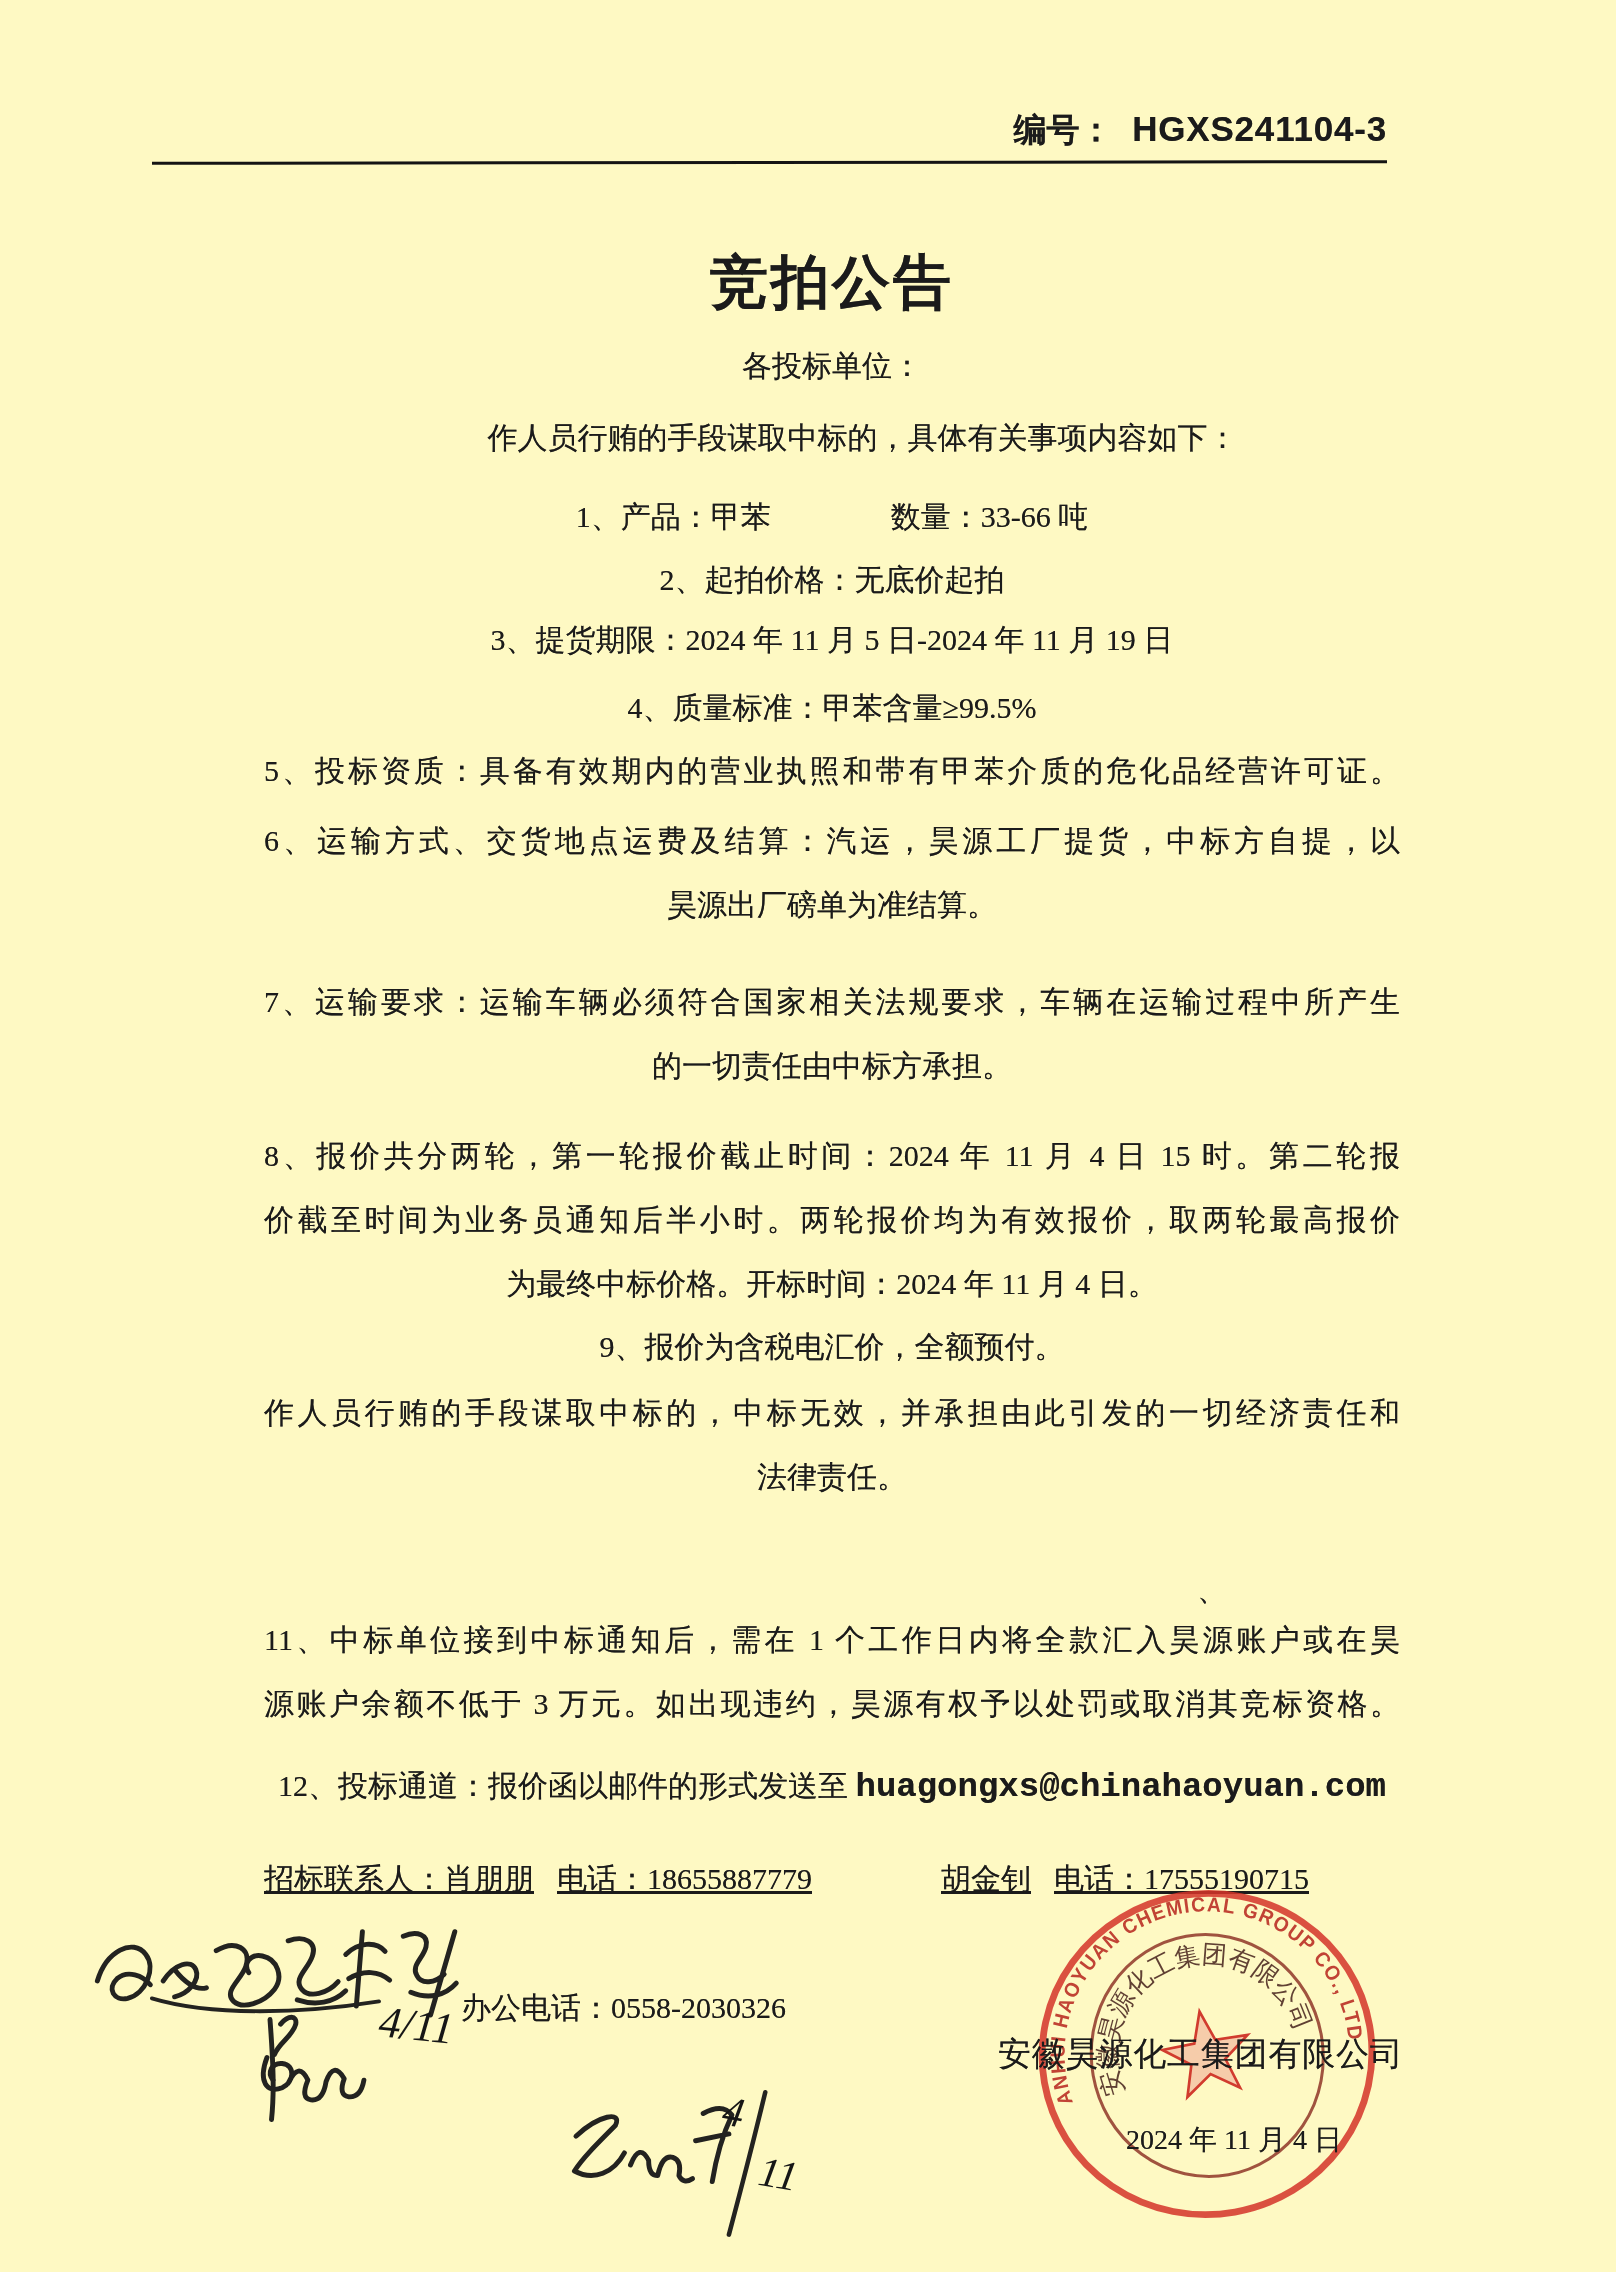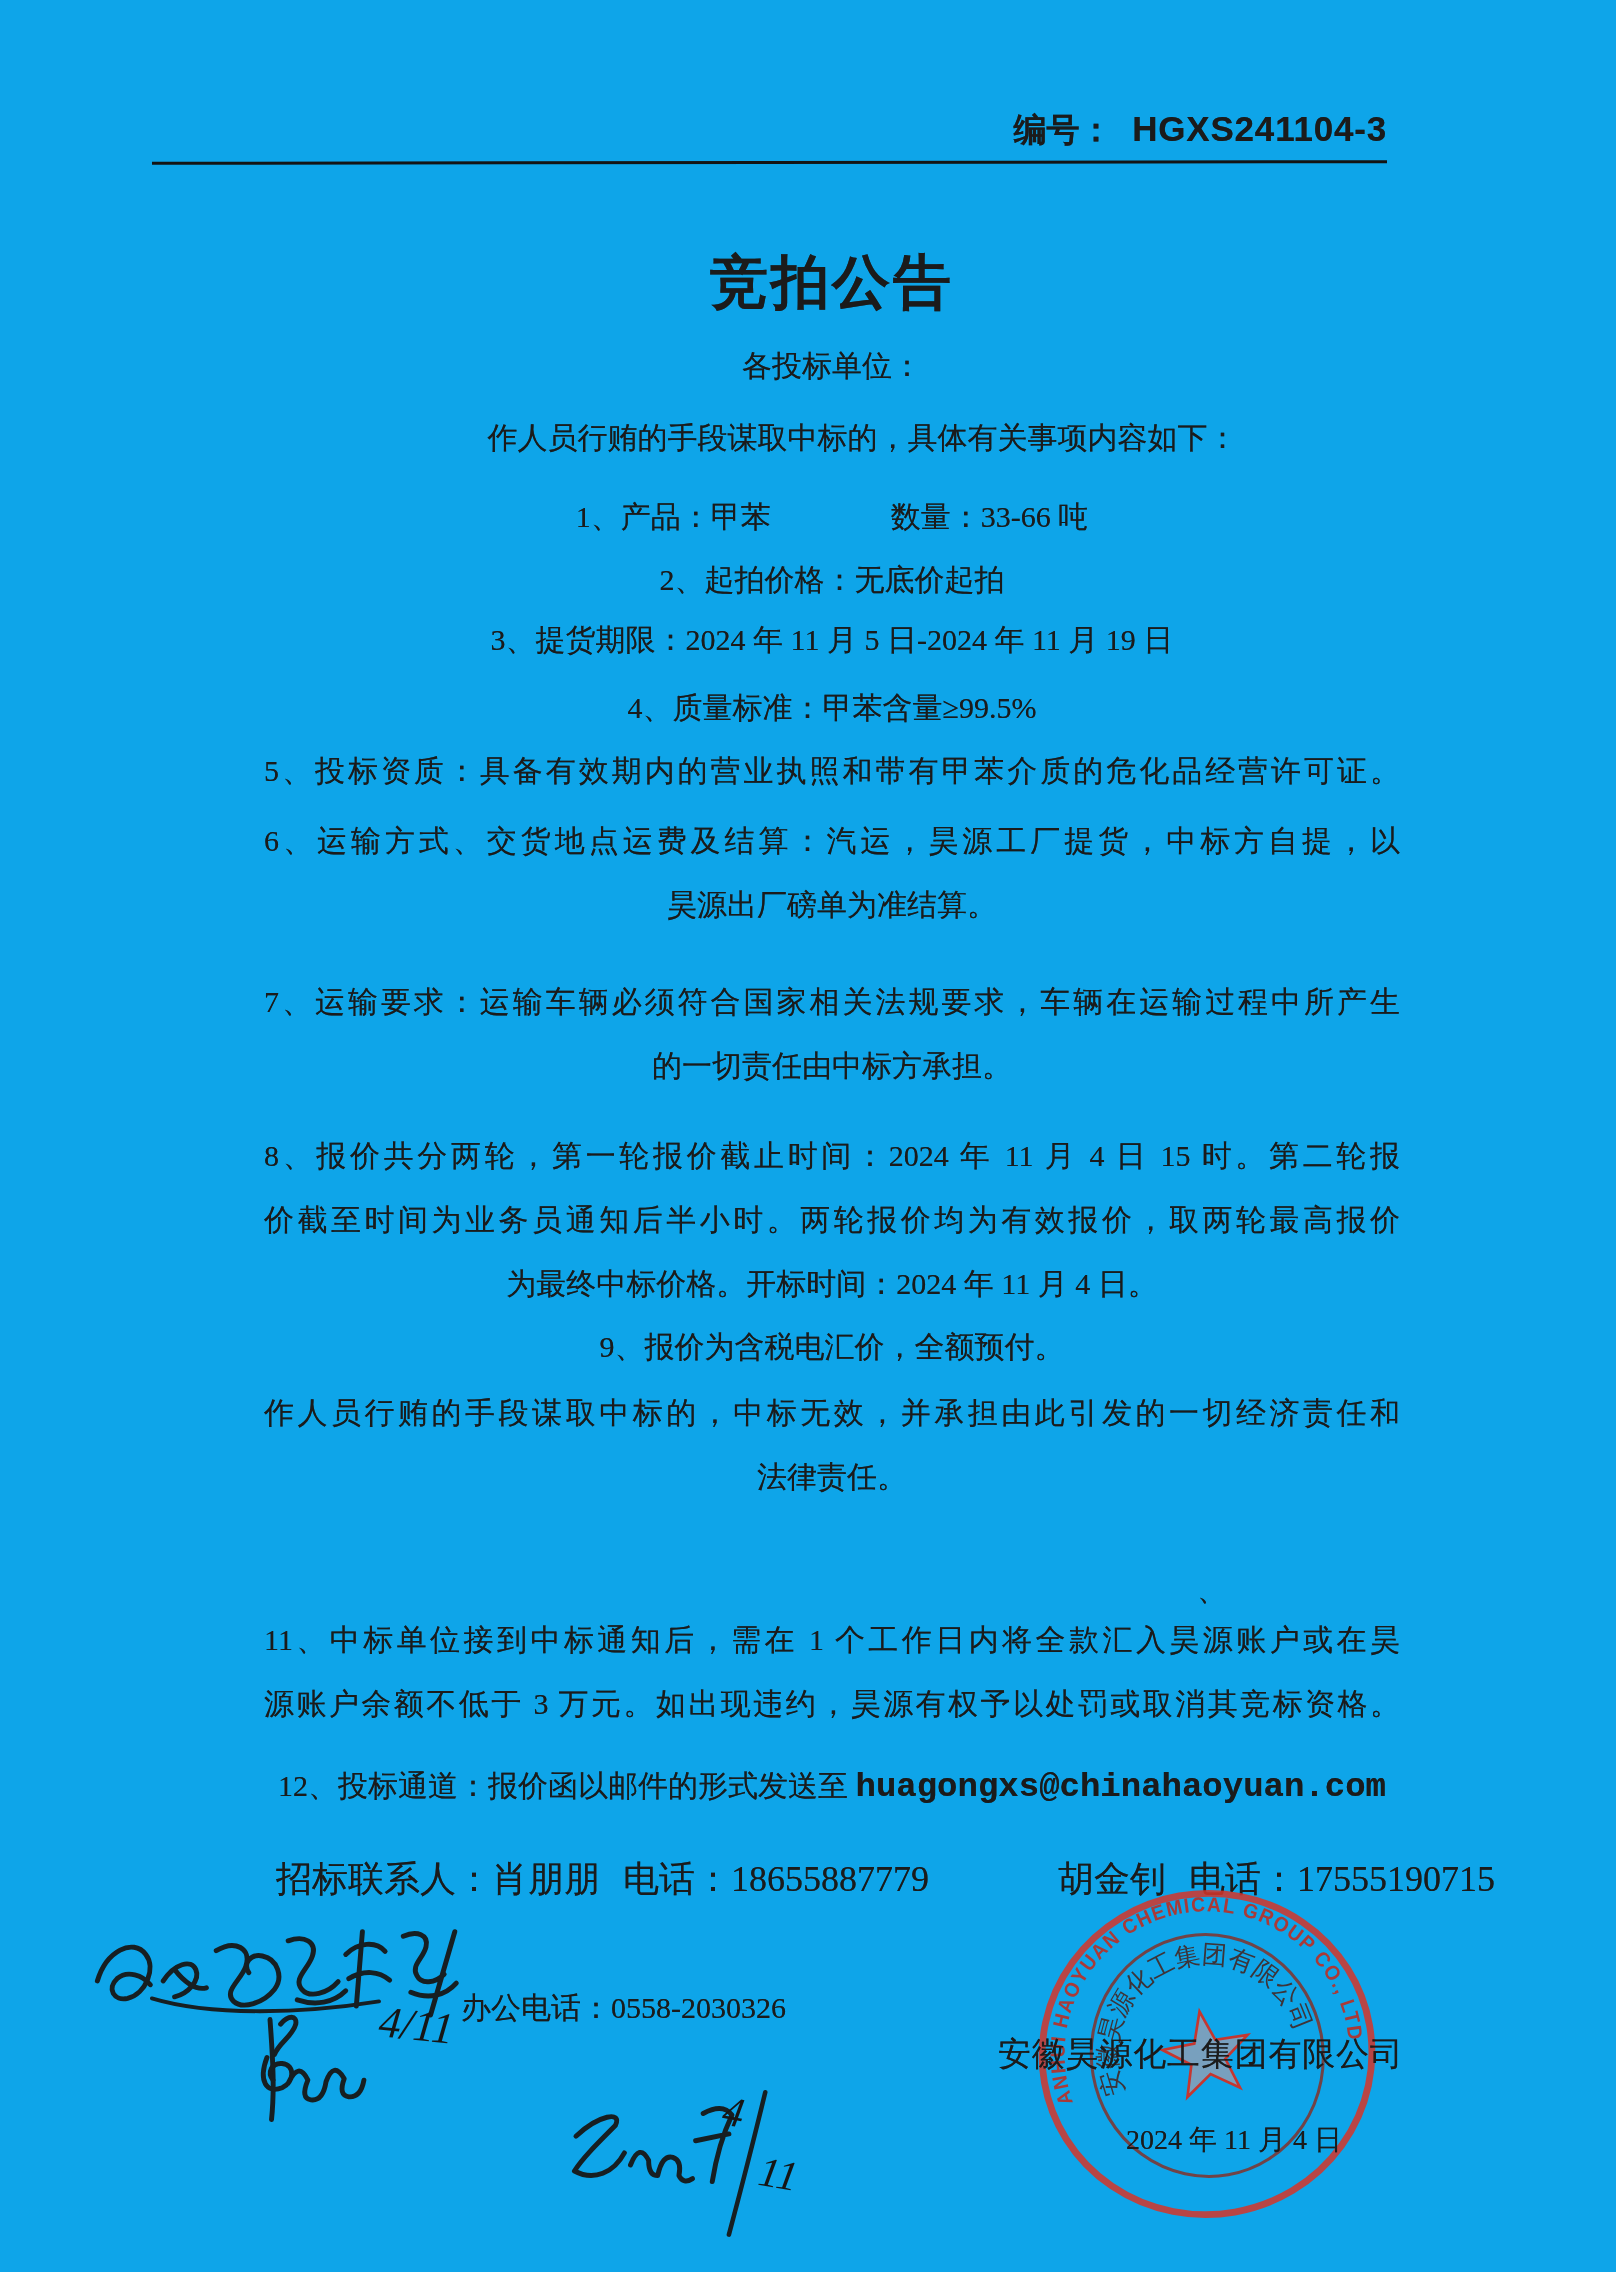--- a/index.html
+++ b/index.html
@@ -1,29 +1,29 @@
 <!DOCTYPE html>
 <html style="font-size:12px"><head>
 <meta charset="utf-8">
 <style>
   html,body{margin:0;padding:0;background:#e8e8e8;}
-  .page{position:relative;width:1617px;height:2273px;background:#0ea5e9;overflow:hidden;
+  .page{position:relative;width:1617px;height:2273px;background:#fef9c3;overflow:hidden;
         font-family:"Liberation Serif","DejaVu Serif",serif;color:#1b1b1b;}
   .ink{text-shadow:0 0 0.5px rgba(20,20,20,.65);}
   .docnum{position:absolute;top:108px;right:230px;font-size:33px;font-weight:700;white-space:nowrap;}
   .docnum .num{font-family:"Liberation Sans","DejaVu Sans",sans-serif;font-size:35px;margin-left:19.7px;letter-spacing:0.8px;}
   .rule{position:absolute;left:152px;top:161px;width:1235px;height:3px;background:#141414;transform:rotate(-0.08deg);}
   .title{position:absolute;left:264px;top:244px;width:1136px;text-align:center;
          font-size:58px;font-weight:700;letter-spacing:3px;}
   .para{position:absolute;left:264px;width:1136px;font-size:30px;line-height:64px;}
   .para .j{text-align:justify;text-align-last:justify;}
   .para .l{text-align:center;}
   .indent{text-indent:61px;}
   .office{position:absolute;left:461px;top:1976px;font-size:30px;line-height:64px;white-space:nowrap;}
-  .contacts{position:absolute;left:276px;top:1847px;width:1167px;font-size:36px;line-height:64px;white-space:nowrap;}
+  .contacts{position:absolute;left:264px;top:1847px;width:1167px;font-size:30px;line-height:64px;white-space:nowrap;text-decoration:underline;}
   .g30{display:inline-block;width:23px;}
   .g170{display:inline-block;width:129px;}
   .email{font-family:"Liberation Mono","DejaVu Sans Mono",monospace;font-size:34px;font-weight:700;letter-spacing:0;}
   .stray{position:absolute;left:1197px;top:1570px;font-size:30px;}
   .company{position:absolute;left:998px;top:2032px;font-size:33px;letter-spacing:0.8px;white-space:nowrap;z-index:5;}
   .sdate{position:absolute;left:1126px;top:2121px;font-size:28px;white-space:nowrap;z-index:5;}
   .stamp{position:absolute;left:995px;top:1842px;z-index:3;opacity:.95;}
   .hand{position:absolute;left:61px;top:1909px;z-index:4;}
   .hmark{position:absolute;z-index:4;font-style:italic;font-size:44px;color:#161616;white-space:nowrap;
          font-family:"Liberation Serif",serif;}

